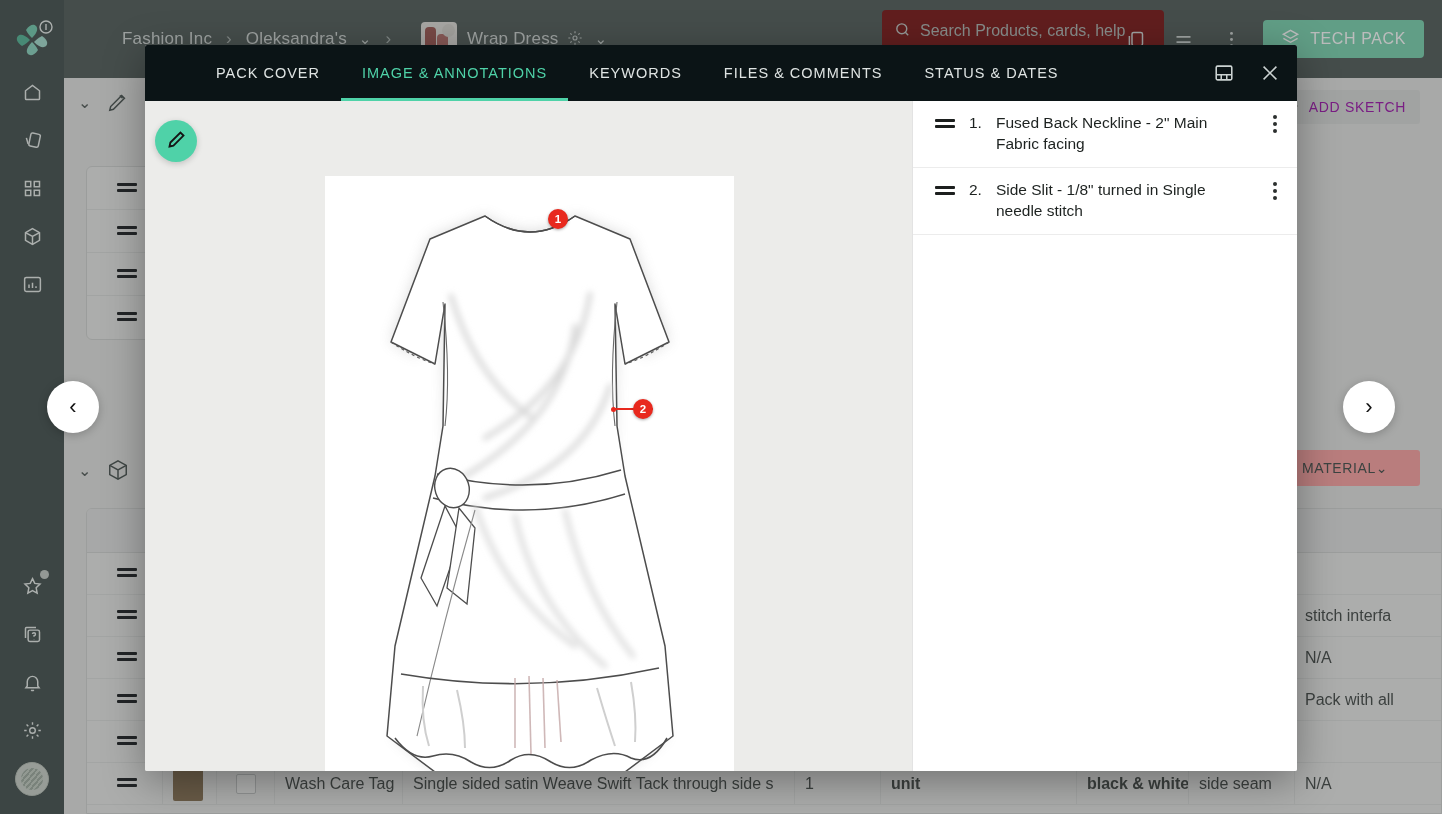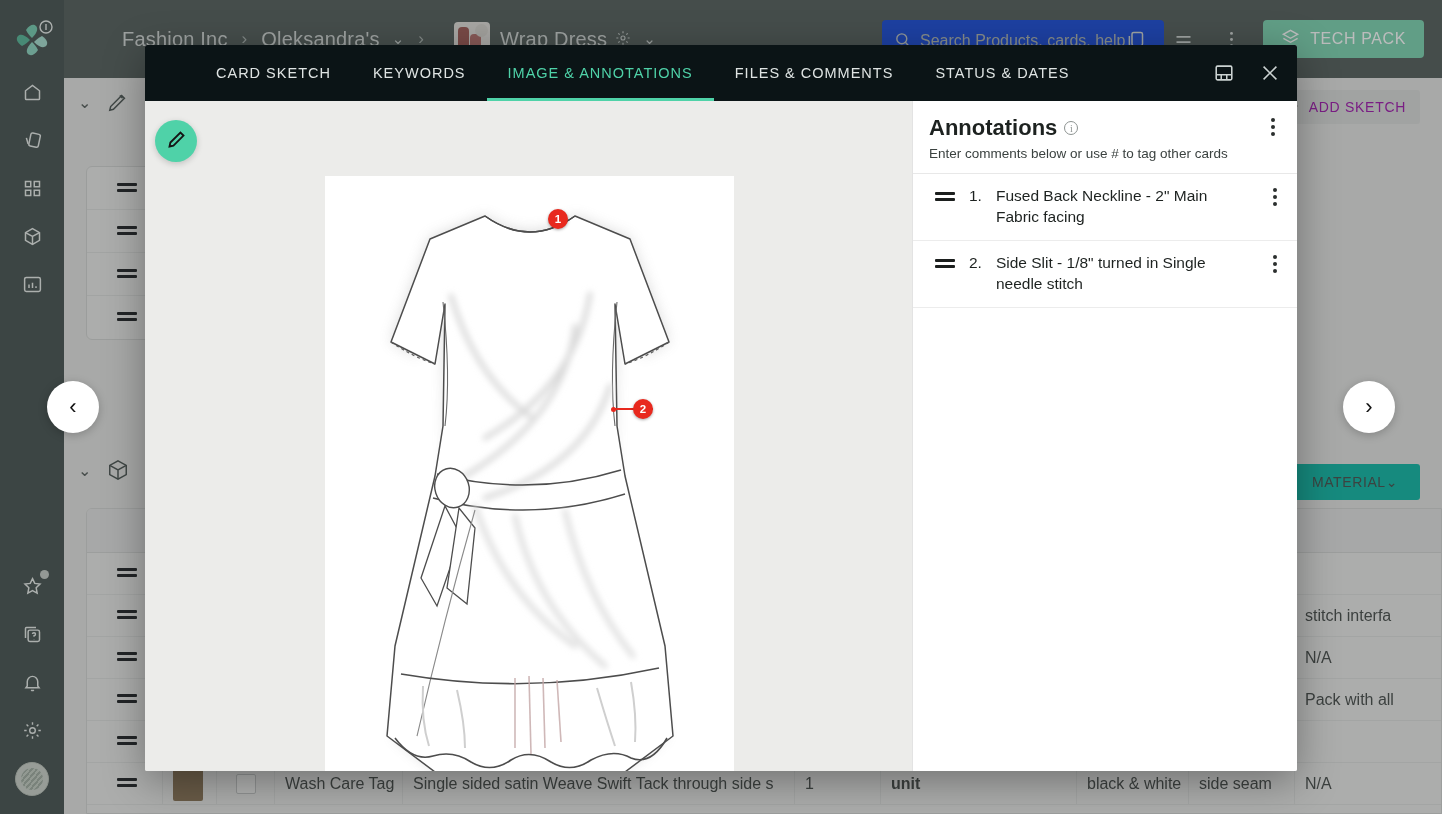--- a/index.html
+++ b/index.html
@@ -46,40 +46,40 @@
   }
 
   
   .topbar {
     position: absolute; left: 64px; top: 0; right: 0; height: 78px;
     background: #56605e; display: flex; align-items: center;
     z-index: 2;
   }
   .crumbs { display: flex; align-items: center; gap: 0; padding-left: 58px; }
   .crumb {
-    font-size: 20px; color: #d4d9d7; letter-spacing: .2px; white-space: nowrap;
+    font-size: 17px; color: #d4d9d7; letter-spacing: .2px; white-space: nowrap;
   }
   .crumb-sep { color: #aeb6b3; font-size: 17px; margin: 0 14px; }
   .crumb-caret { color: #cfd5d3; font-size: 15px; margin-left: 12px; }
   .crumb-thumb {
     width: 36px; height: 34px; border-radius: 4px; background: #e3e0dc;
     margin-left: 16px; margin-right: 10px; position: relative; overflow: hidden;
     flex: 0 0 auto;
   }
   .crumb-thumb .d1 { position:absolute; left:4px; top:5px; width:11px; height:24px;
      background:#a05b57; border-radius: 4px 4px 2px 2px; }
   .crumb-thumb .d2 { position:absolute; left:16px; top:12px; width:11px; height:18px;
      background:#b4706c; border-radius: 4px 4px 2px 2px; }
   .crumb-thumb .d3 { position:absolute; right:2px; top:2px; width:13px; height:13px;
      border-radius:50%; background:#d9d6d0; }
   .crumb-gear { margin-left: 8px; color: #c9cfcd; font-size: 14px; }
 
   .search {
-    position: absolute; left: 818px; top: 20px; width: 282px; height: 42px;
-    background: #1d4ed8; border-radius: 4px;
+    position: absolute; left: 818px; top: 10px; width: 282px; height: 42px;
+    background: #7f1d1d; border-radius: 4px;
     display: flex; align-items: center; padding: 0 12px; gap: 9px;
   }
   .search svg { width: 17px; height: 17px; color: #c5cbc9; flex: 0 0 auto; }
   .search span { font-size: 16px; color: #b3bab7; white-space: nowrap; }
 
   .top-actions {
     position: absolute; right: 18px; top: 18px; height: 42px;
     display: flex; align-items: center; gap: 0;
   }
   .top-icon { width: 48px; height: 42px; display:flex; align-items:center;
@@ -101,23 +101,23 @@
   .sec-caret { color:#5b6361; font-size: 16px; }
   .sec-ico { color:#4e5755; }
   .sec-ico svg { width: 22px; height: 22px; display:block; }
 
   .add-sketch {
     position: absolute; right: 22px; top: 12px; height: 34px;
     background: #dadbda; border-radius: 3px; display:flex; align-items:center;
     gap: 9px; padding: 0 14px; color:#a21caf; font-size: 14px; letter-spacing:.7px;
   }
   .material-sel {
-    position: absolute; right: 22px; top: 386px; height: 36px; width: 130px;
-    background: #14b8a6; border-radius: 3px; display:flex; align-items:center;
-    justify-content: center; padding: 0 12px; color:#49524f;
+    position: absolute; right: 22px; top: 372px; height: 36px; width: 130px;
+    background: #fca5a5; border-radius: 3px; display:flex; align-items:center;
+    justify-content: flex-start; padding: 0 12px; color:#49524f;
     font-size: 14px; letter-spacing:.6px;
   }
 
   .sketch-list {
     position: absolute; left: 22px; top: 88px; width: 250px;
     border: 1px solid #d2d3d2; border-radius: 6px; background: #eaeae9;
     overflow: hidden;
   }
   .sketch-row {
     height: 43px; display:flex; align-items:center; gap: 14px;
@@ -139,21 +139,21 @@
   .bt-c { padding: 0 10px; font-size: 16px; color:#4a4f4d; display:flex; align-items:center;
           height:100%; border-right:1px solid #dddedd; white-space:nowrap; overflow:hidden;}
   .bt-head .bt-c { font-size: 13px; font-weight: bold; letter-spacing:.6px; color:#3e4442;}
   .c-grip{width:76px; justify-content:flex-start; padding-left:30px;}
   .c-img{width:54px;}
   .c-chk{width:58px; justify-content:center;}
   .c-name{width:128px;}
   .c-desc{width:392px;}
   .c-qty{width:86px;}
   .c-unit{width:196px;font-weight:bold;}
-  .c-col{width:112px;}
+  .c-col{width:112px;font-weight:bold;}
   .c-pos{width:106px;}
   .c-cmt{flex:1 1 auto; border-right:none;}
   .chkbox{width:20px;height:20px;border:1px solid #c3c5c4;border-radius:2px;background:#f2f2f1;}
   .rowimg{width:30px;height:34px;border-radius:2px;}
 
   
   .navbtn {
     position: absolute; width: 52px; height: 52px; border-radius: 50%;
     background: #fff; box-shadow: 0 2px 10px rgba(0,0,0,.22);
     display:flex; align-items:center; justify-content:center;
@@ -599,23 +599,23 @@
   <div class="navbtn" id="nav-prev">
     <span>‹</span>
   </div>
   <div class="navbtn" id="nav-next">
     <span>›</span>
   </div>
 
   <div class="modal">
     <div class="modal-head">
       <div class="tabs" id="modal-tabs">
-          <div class="tab">CARD SKETCH</div>
+          <div class="tab">PACK COVER</div>
+          <div class="tab active">IMAGE &amp; ANNOTATIONS</div>
           <div class="tab">KEYWORDS</div>
-          <div class="tab active">IMAGE &amp; ANNOTATIONS</div>
           <div class="tab">FILES &amp; COMMENTS</div>
           <div class="tab">STATUS &amp; DATES</div>
         </div>
       <div class="head-right">
         <span class="hi">
           <svg viewBox="0 0 24 24" fill="none" stroke="currentColor" stroke-width="1.7">
             <rect x="3.5" y="4.5" width="17" height="15" rx="1.5"></rect>
               <path d="M3.5 14h17"></path>
               <path d="M9 14v5.5M15 14v5.5"></path>
           </svg>
@@ -715,32 +715,20 @@
           </svg>
         </div>
 
         <div class="ann-line" style="left:468px; top:307px; width:40px;"></div>
         <div class="ann-tip" style="left:466px; top:306px;"></div>
         <div class="ann-dot" style="left:403px; top:108px;">1</div>
         <div class="ann-dot" style="left:488px; top:298px;">2</div>
       </div>
 
       <div class="ann-pane">
-        <div class="ann-head">
-          <div class="ann-title">
-            <span>Annotations</span>
-            <span class="info-i">i</span>
-          </div>
-          <div class="ann-sub">Enter comments below or use # to tag other cards</div>
-          <div class="kebab">
-              <b></b>
-              <b></b>
-              <b></b>
-            </div>
-        </div>
         <div id="ann-list">
             <div class="ann-item">
               <span class="grip">
                 <i></i>
                 <i></i>
               </span>
               <span class="ann-num">1.</span>
               <span class="ann-txt">Fused Back Neckline - 2" Main Fabric facing</span>
               <span class="kebab">
                 <b></b>

